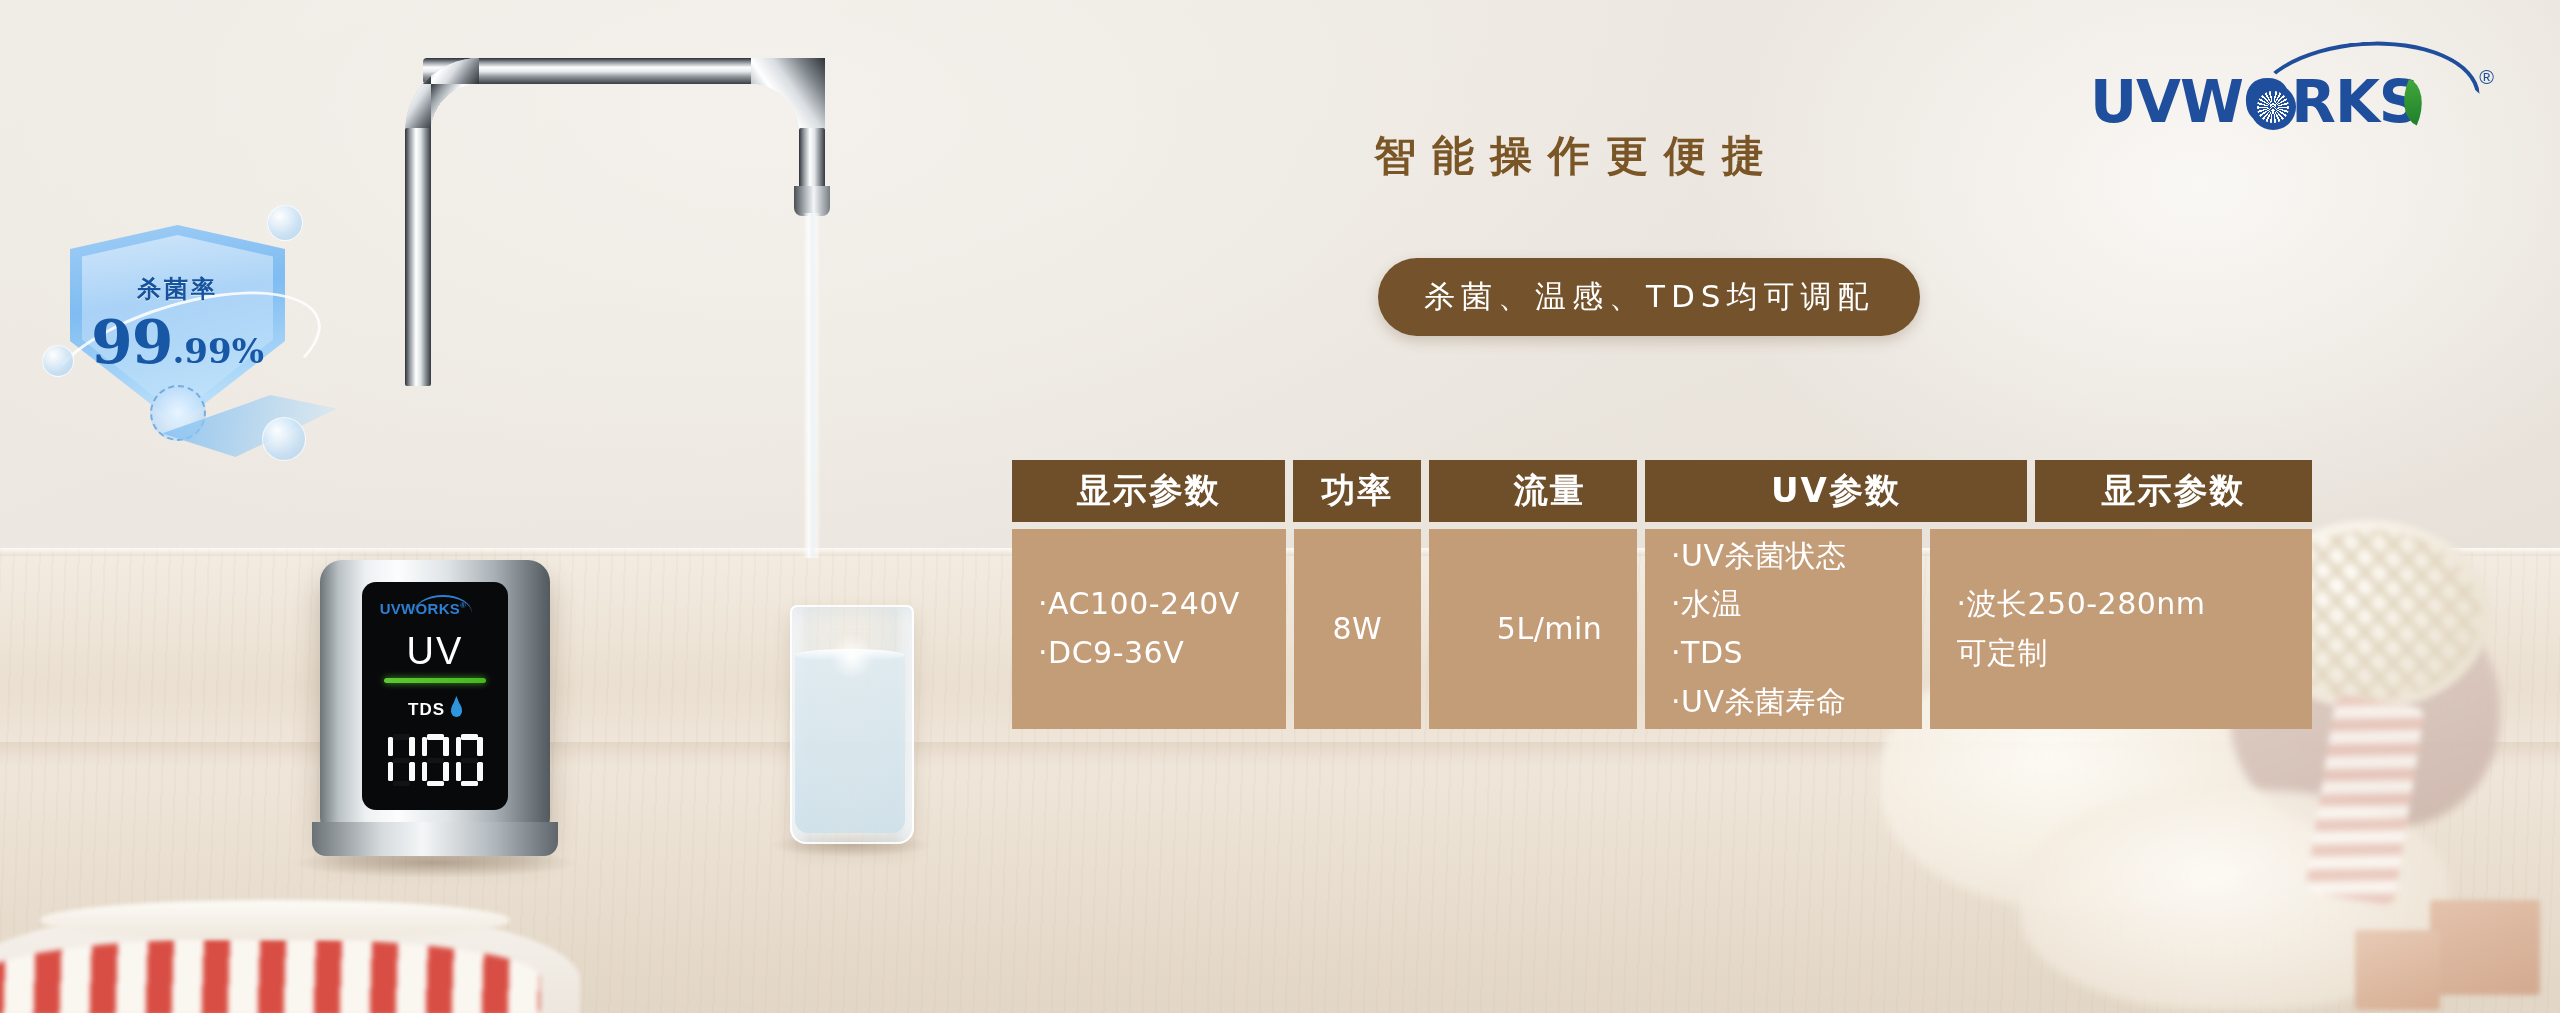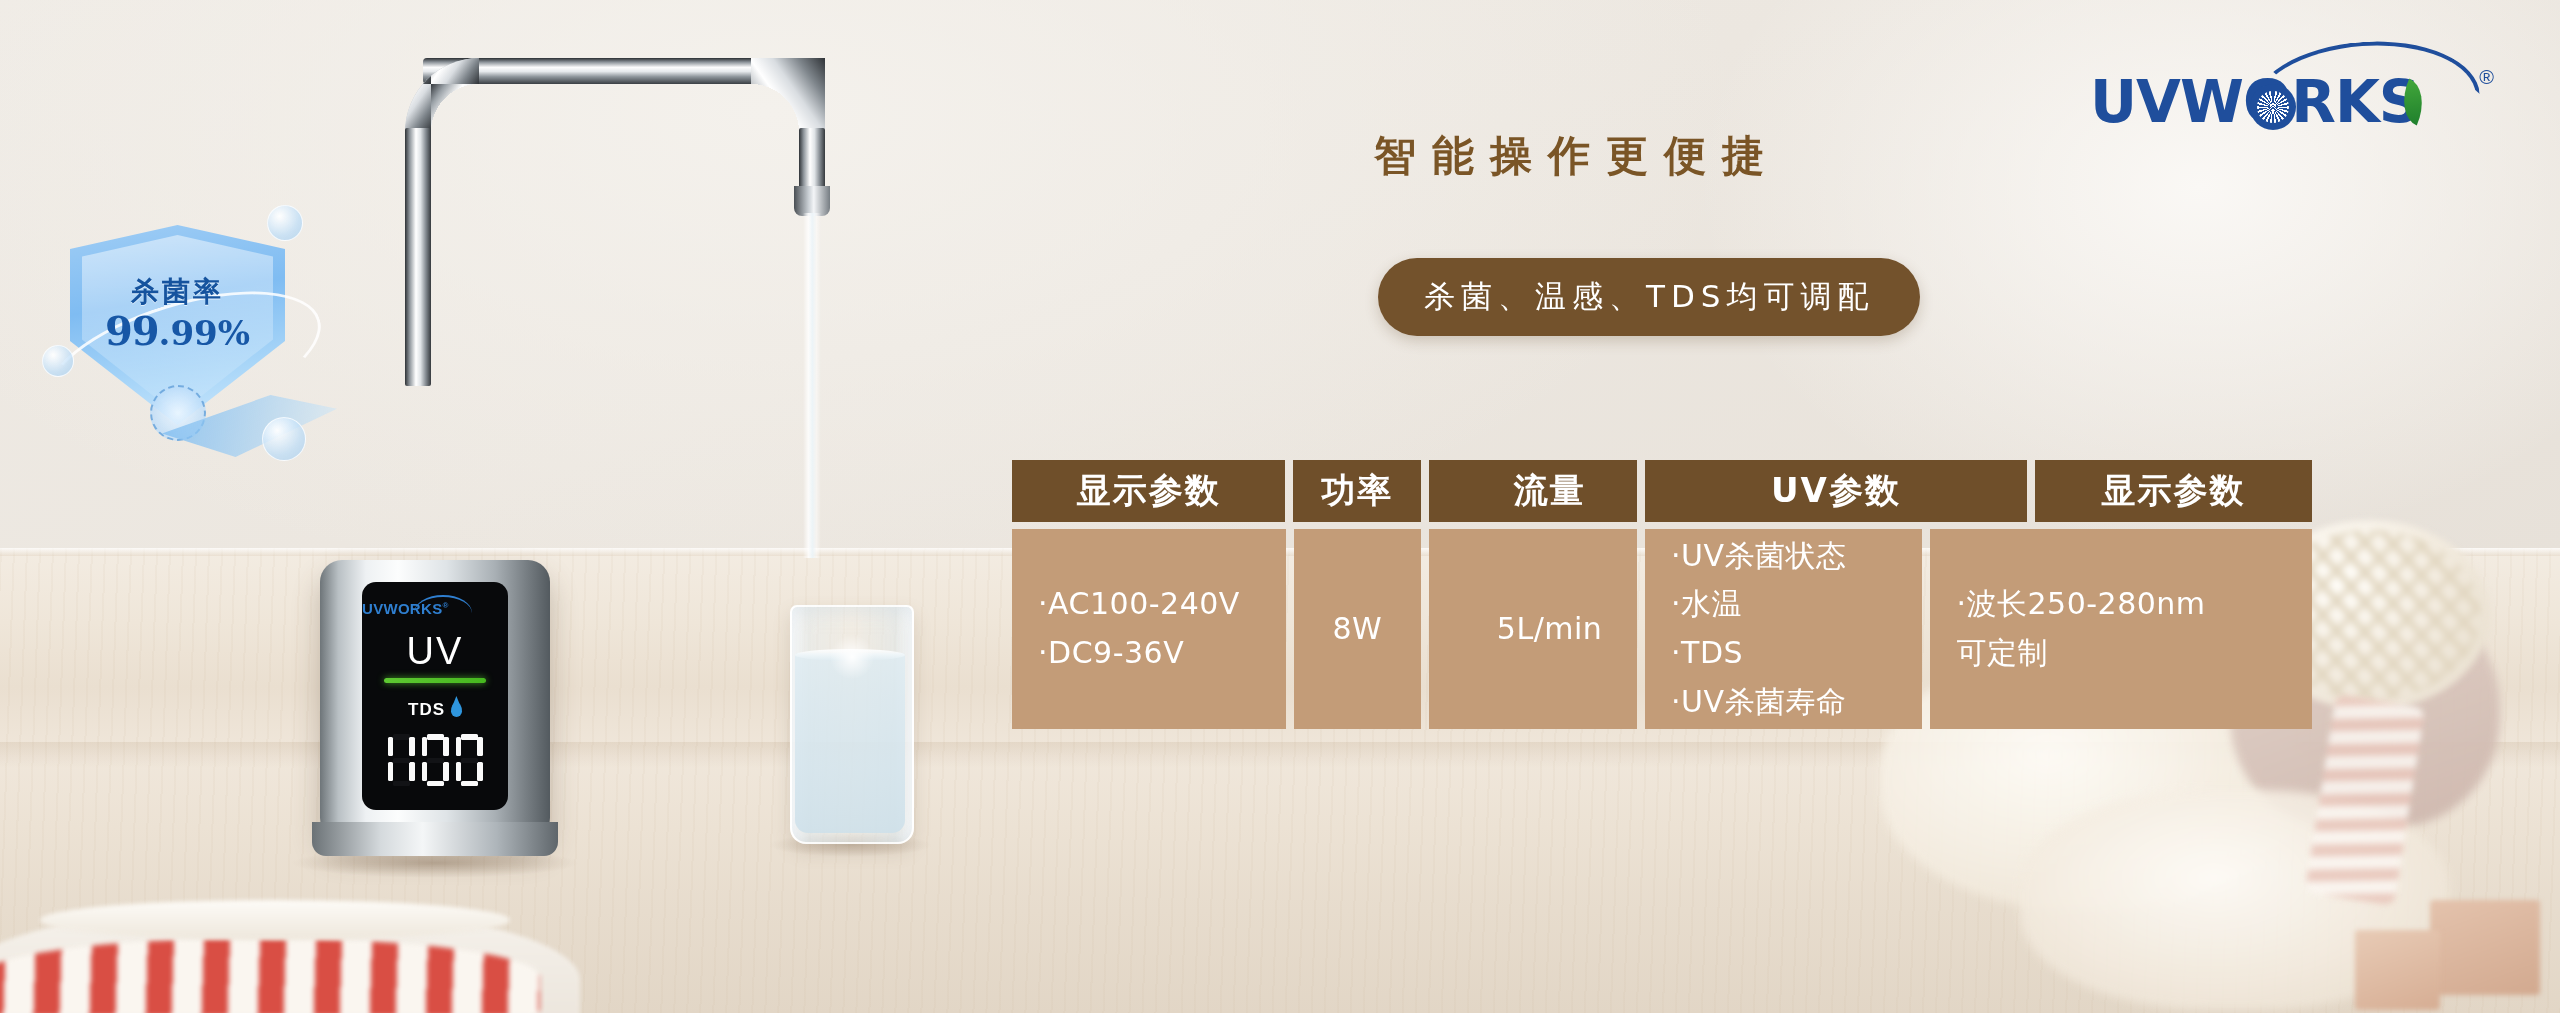--- a/index.html
+++ b/index.html
@@ -166,21 +166,21 @@
   }
   .device-shadow{
     position:absolute;left:-30px;top:288px;width:290px;height:30px;border-radius:50%;
     background:radial-gradient(ellipse,rgba(120,95,70,.40) 0%,rgba(120,95,70,0) 70%);
   }
   .screen{
     position:absolute;left:42px;top:22px;width:146px;height:228px;border-radius:14px;
     background:#08090b;overflow:hidden;
   }
   .scr-logo{
-    position:absolute;left:0;top:18px;width:122px;text-align:left;
+    position:absolute;left:0;top:18px;width:122px;text-align:center;
     color:#2f7fd0;font-weight:bold;font-size:15px;letter-spacing:.3px;
     font-family:"Liberation Sans",sans-serif;
   }
   .scr-logo .rmark{font-size:8px;vertical-align:super;}
   .scr-arc{
     position:absolute;left:52px;top:13px;width:58px;height:16px;
     border-top:2.5px solid #2f7fd0;border-radius:50%/100% 100% 0 0;
     border-left-color:transparent;border-right-color:transparent;border-bottom-color:transparent;
   }
   .scr-uv{
@@ -251,29 +251,29 @@
     clip-path:polygon(0% 12%,50% 0%,100% 12%,100% 58%,50% 100%,0% 58%);
     box-shadow:0 10px 26px rgba(60,120,190,.32);
   }
   .shield-inner{
     position:absolute;left:52px;top:40px;width:191px;height:180px;
     background:linear-gradient(175deg,rgba(255,255,255,.50),rgba(255,255,255,.06));
     clip-path:polygon(0% 12%,50% 0%,100% 12%,100% 58%,50% 100%,0% 58%);
   }
   .badge-title{
     position:absolute;left:40px;top:78px;width:215px;text-align:center;
-    color:#15539e;font-size:28px;font-weight:bold;letter-spacing:3px;
+    color:#15539e;font-size:24px;font-weight:bold;letter-spacing:3px;
     font-family:"DejaVu Sans","Liberation Sans",sans-serif;
     text-shadow:0 1px 0 rgba(255,255,255,.6);
   }
   .badge-pct{
     position:absolute;left:40px;top:112px;width:215px;text-align:center;
     color:#1757a6;font-family:"DejaVu Serif","Liberation Serif",serif;
   }
-  .badge-pct .big{font-size:40px;font-weight:bold;letter-spacing:-1px;}
+  .badge-pct .big{font-size:60px;font-weight:bold;letter-spacing:-1px;}
   .badge-pct .small{font-size:34px;font-weight:bold;}
   .bubble{
     position:absolute;border-radius:50%;
     background:radial-gradient(circle at 34% 30%,rgba(255,255,255,.95),rgba(186,220,248,.70) 60%,rgba(140,194,240,.55));
     border:1.5px solid rgba(255,255,255,.8);
   }
   .b1{left:237px;top:10px;width:34px;height:34px;}
   .b2{left:12px;top:150px;width:30px;height:30px;}
   .b3{left:232px;top:222px;width:42px;height:42px;}
   .swoosh{

